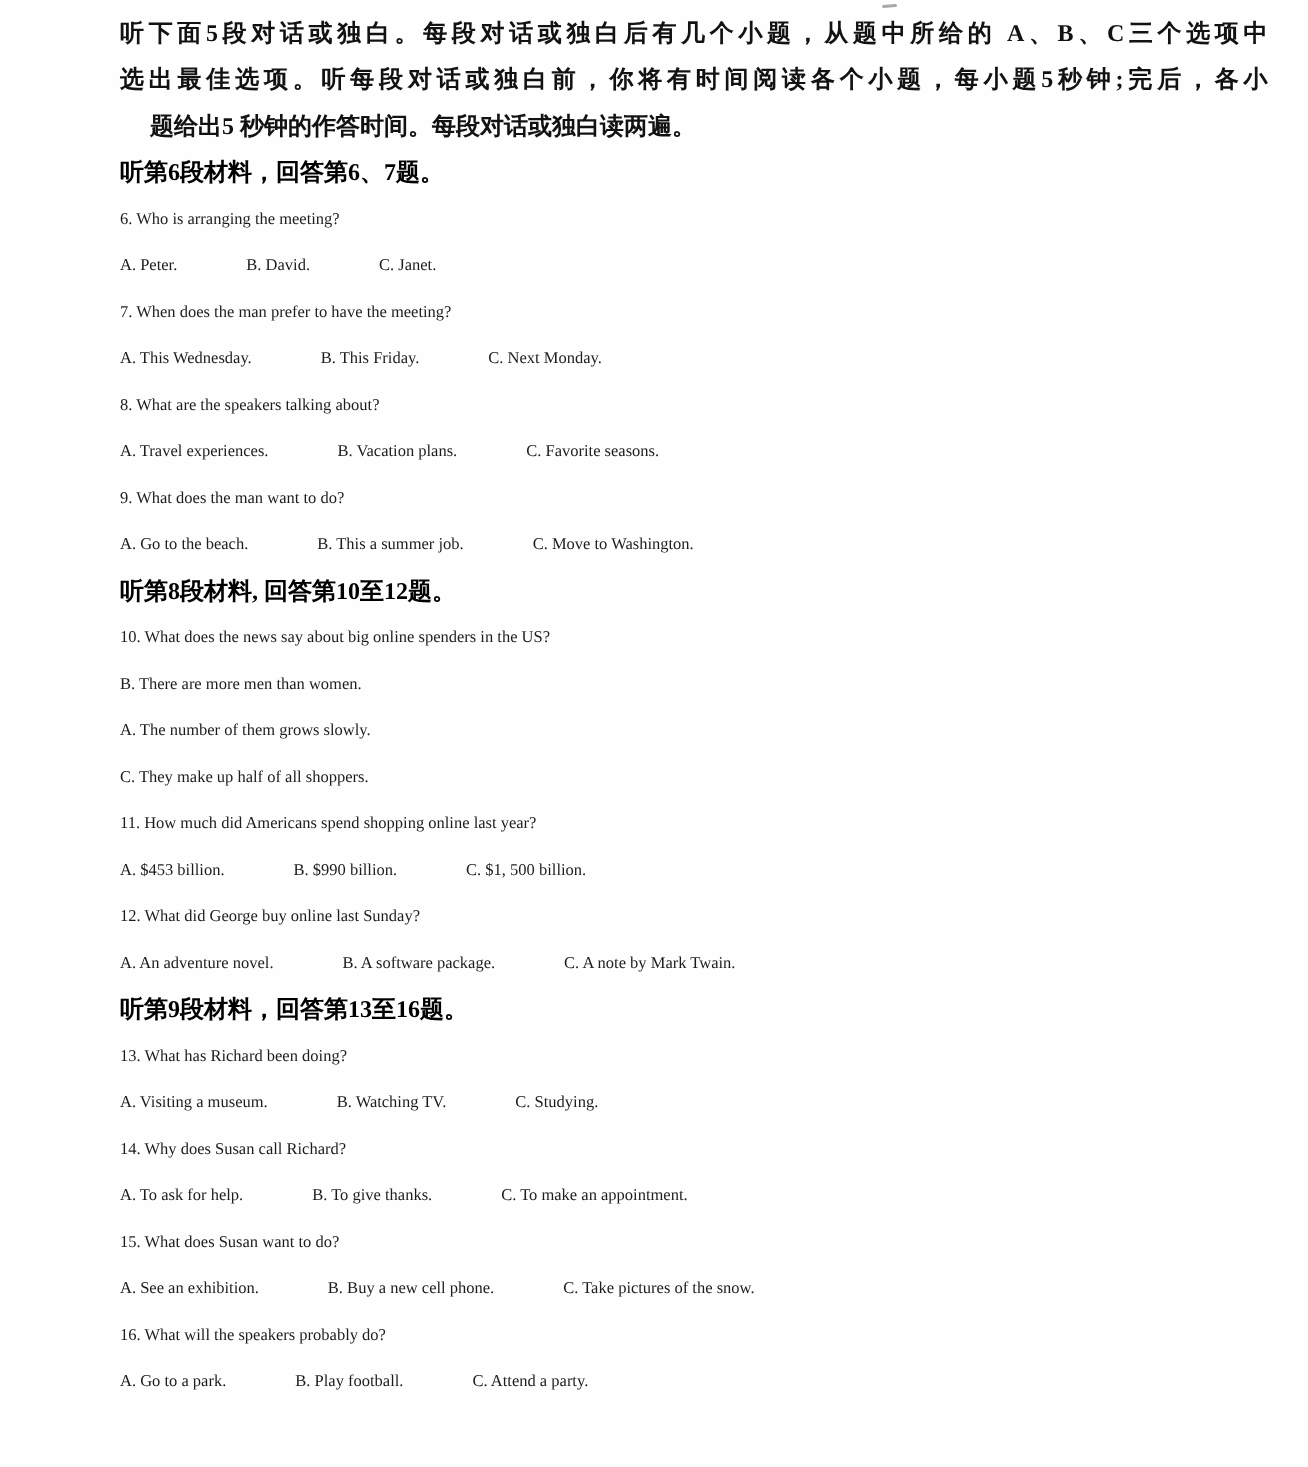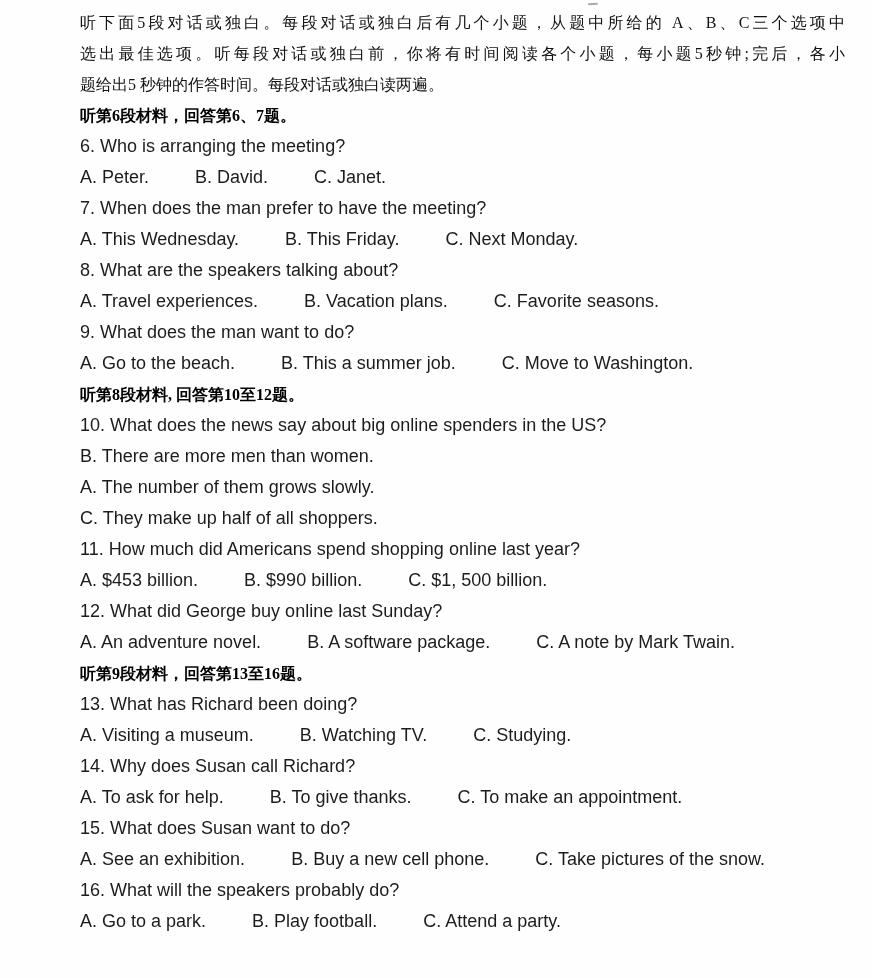--- a/index.html
+++ b/index.html
@@ -11,44 +11,45 @@
     height: 978px;
     background: #fefefe;
     overflow: hidden;
     color: #1c1c1c;
   }
   .content {
     padding: 7px 27px 0 80px;
   }
   .intro-line {
     font-family: "Liberation Serif", "DejaVu Serif", sans-serif;
-    font-weight: 400;
+    font-weight: 700;
     font-size: 16px;
     line-height: 31px;
     color: #121212;
     text-align: justify;
     text-align-last: justify;
     white-space: nowrap;
   }
   .intro-line:last-child {
     text-align: left;
     text-align-last: left;
     white-space: normal;
+    margin-left: 20px;
   }
   .sec-heading {
     font-family: "Liberation Serif", "DejaVu Serif", sans-serif;
     font-weight: 700;
     font-size: 16px;
     line-height: 31px;
     color: #000000;
   }
   .q-text, .opt-row, .opt-line {
-    font-family: Liberation Sans, sans-serif;
+    font-family: Liberation Serif, serif;
     font-weight: 400;
-    font-size: 18px;
+    font-size: 11px;
     line-height: 31px;
     color: #1c1c1c;
     white-space: nowrap;
   }
   .opt-row .opt + .opt { margin-left: 46px; }
   .artifact {
     position: absolute;
     top: 3px;
     left: 588px;
     width: 10px;

